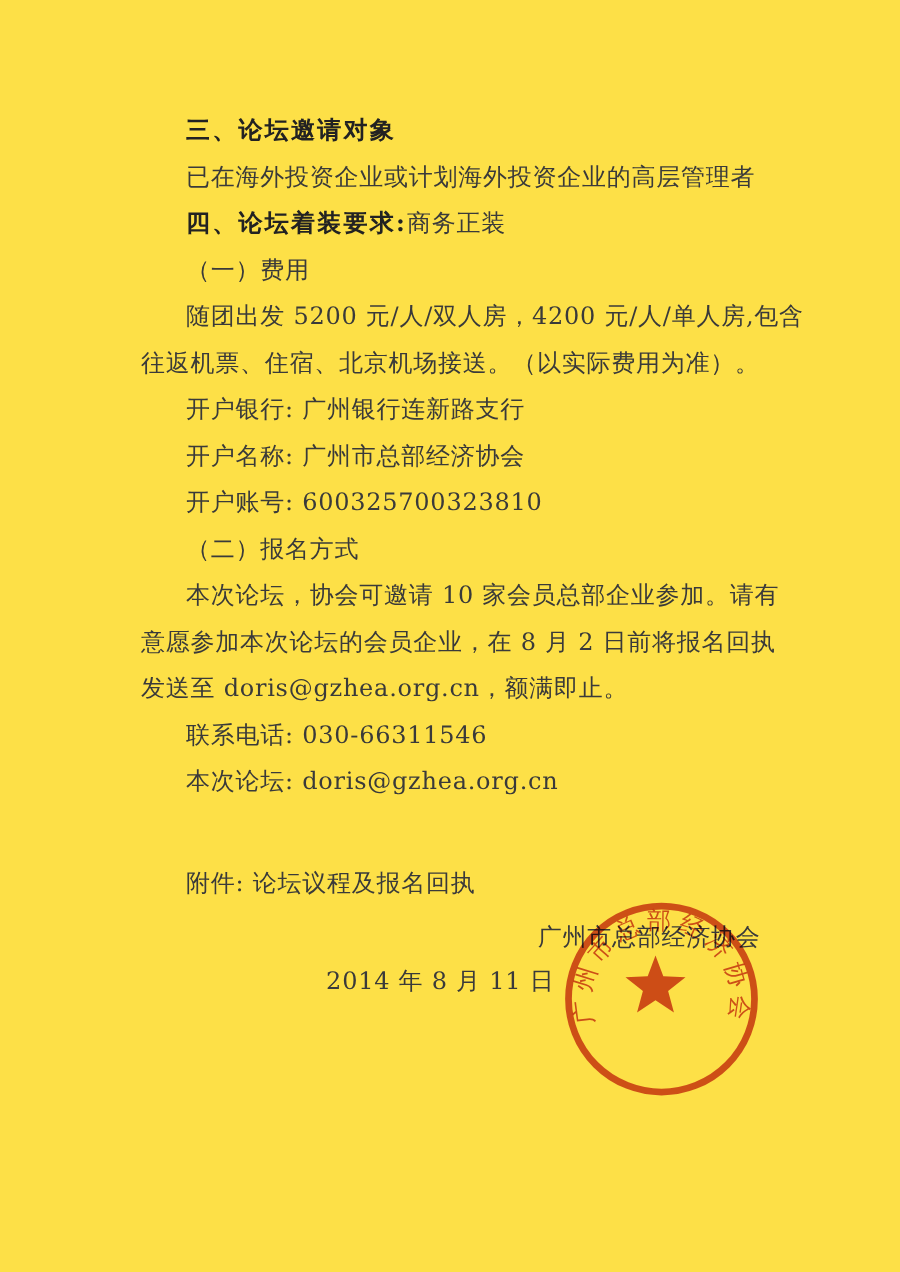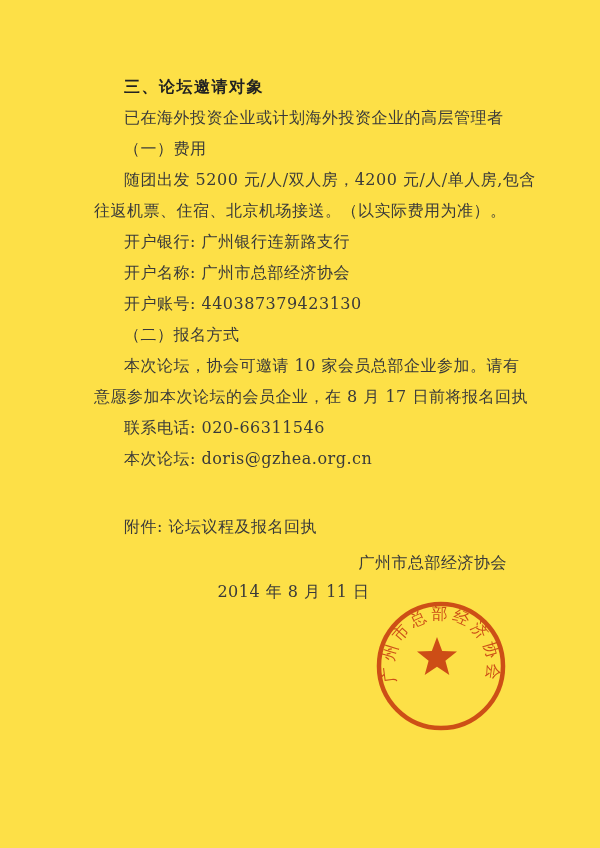--- a/index.html
+++ b/index.html
@@ -52,34 +52,36 @@
   }
 </style>
 </head>
 <body>
 
 <div class="page">
   <div class="content">
 
     <div class="line indent bold">三、论坛邀请对象</div>
     <div class="line indent">已在海外投资企业或计划海外投资企业的高层管理者</div>
+    <div class="line indent"><span class="bold">四、论坛着装要求:</span><span class="normal-run">商务正装</span></div>
 
     <div class="line indent">（一）费用</div>
     <div class="line indent">随团出发 5200 元/人/双人房，4200 元/人/单人房,包含</div>
     <div class="line">往返机票、住宿、北京机场接送。（以实际费用为准）。</div>
 
     <div class="line indent">开户银行: 广州银行连新路支行</div>
     <div class="line indent">开户名称: 广州市总部经济协会</div>
-    <div class="line indent">开户账号: 440387379423130</div>
+    <div class="line indent">开户账号: 600325700323810</div>
 
     <div class="line indent">（二）报名方式</div>
     <div class="line indent">本次论坛，协会可邀请 10 家会员总部企业参加。请有</div>
-    <div class="line">意愿参加本次论坛的会员企业，在 8 月 17 日前将报名回执</div>
+    <div class="line">意愿参加本次论坛的会员企业，在 8 月 2 日前将报名回执</div>
+    <div class="line">发送至 doris@gzhea.org.cn，额满即止。</div>
 
-    <div class="line indent">联系电话: 020-66311546</div>
+    <div class="line indent">联系电话: 030-66311546</div>
     <div class="line indent">本次论坛: doris@gzhea.org.cn</div>
 
     <div class="line indent attachment-line">附件: 论坛议程及报名回执</div>
 
     <div class="sig-org">广州市总部经济协会</div>
     <div class="sig-date">2014 年 8 月 11 日</div>
   </div>
 
   <svg class="seal" viewBox="0 0 140 140" xmlns="http://www.w3.org/2000/svg">
     <defs>

